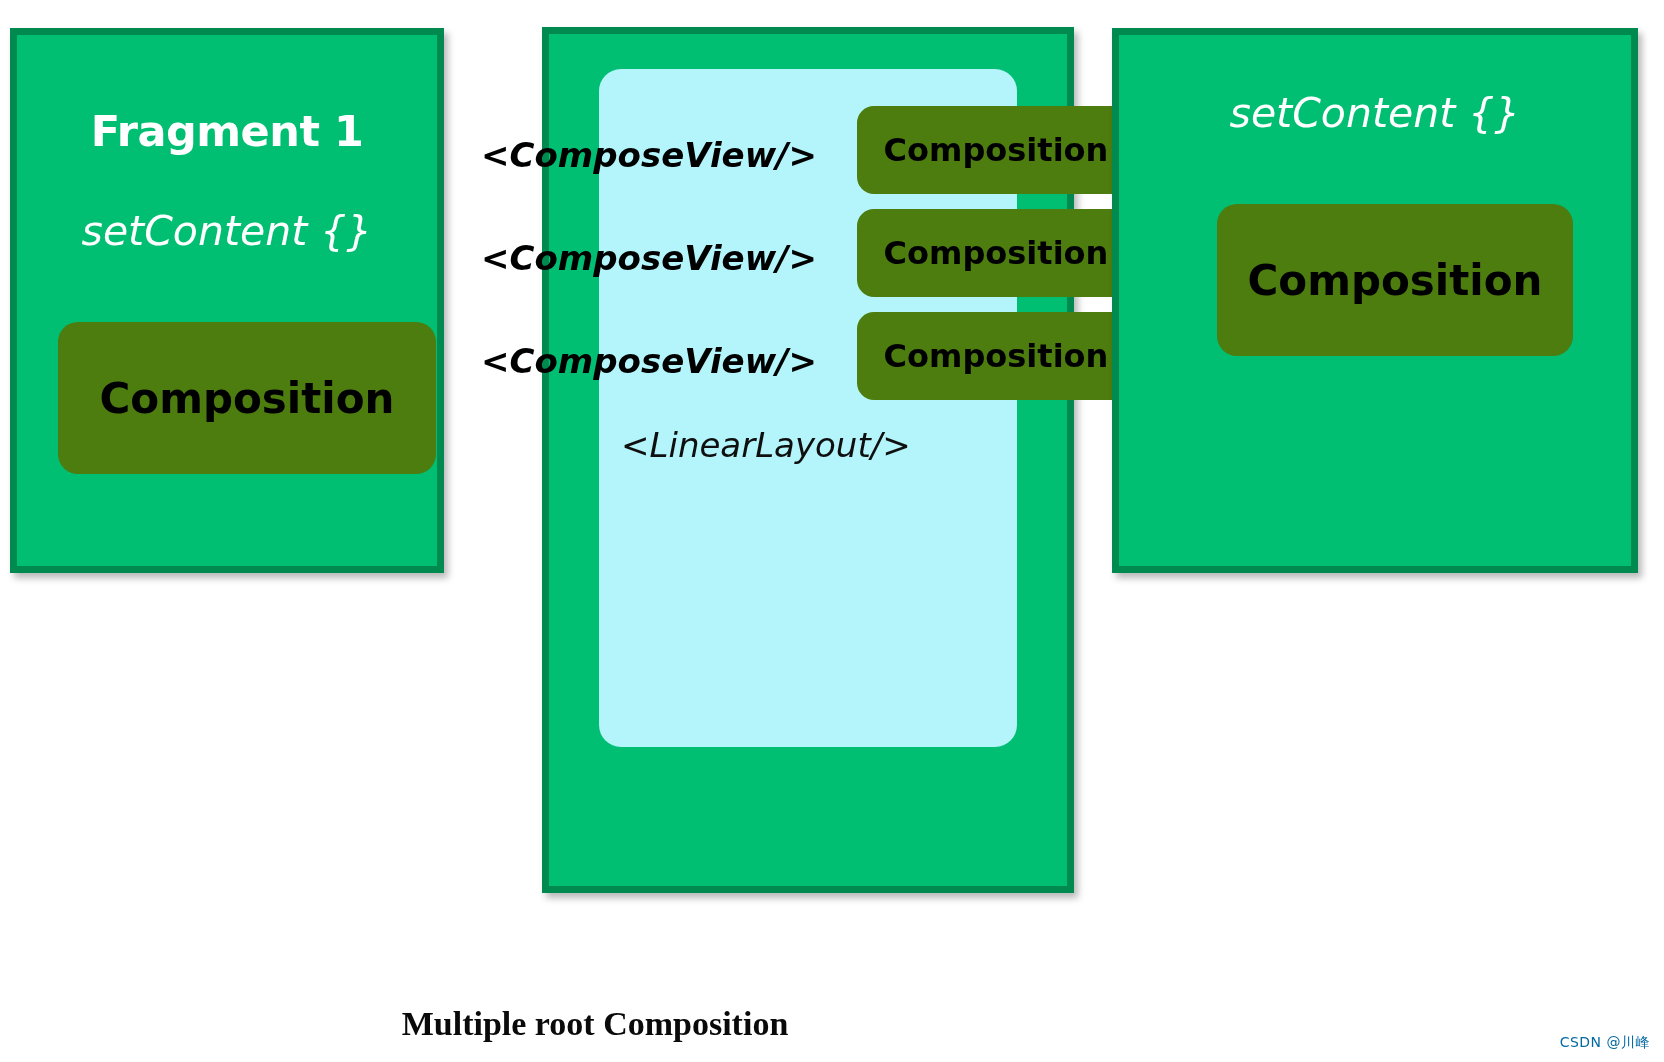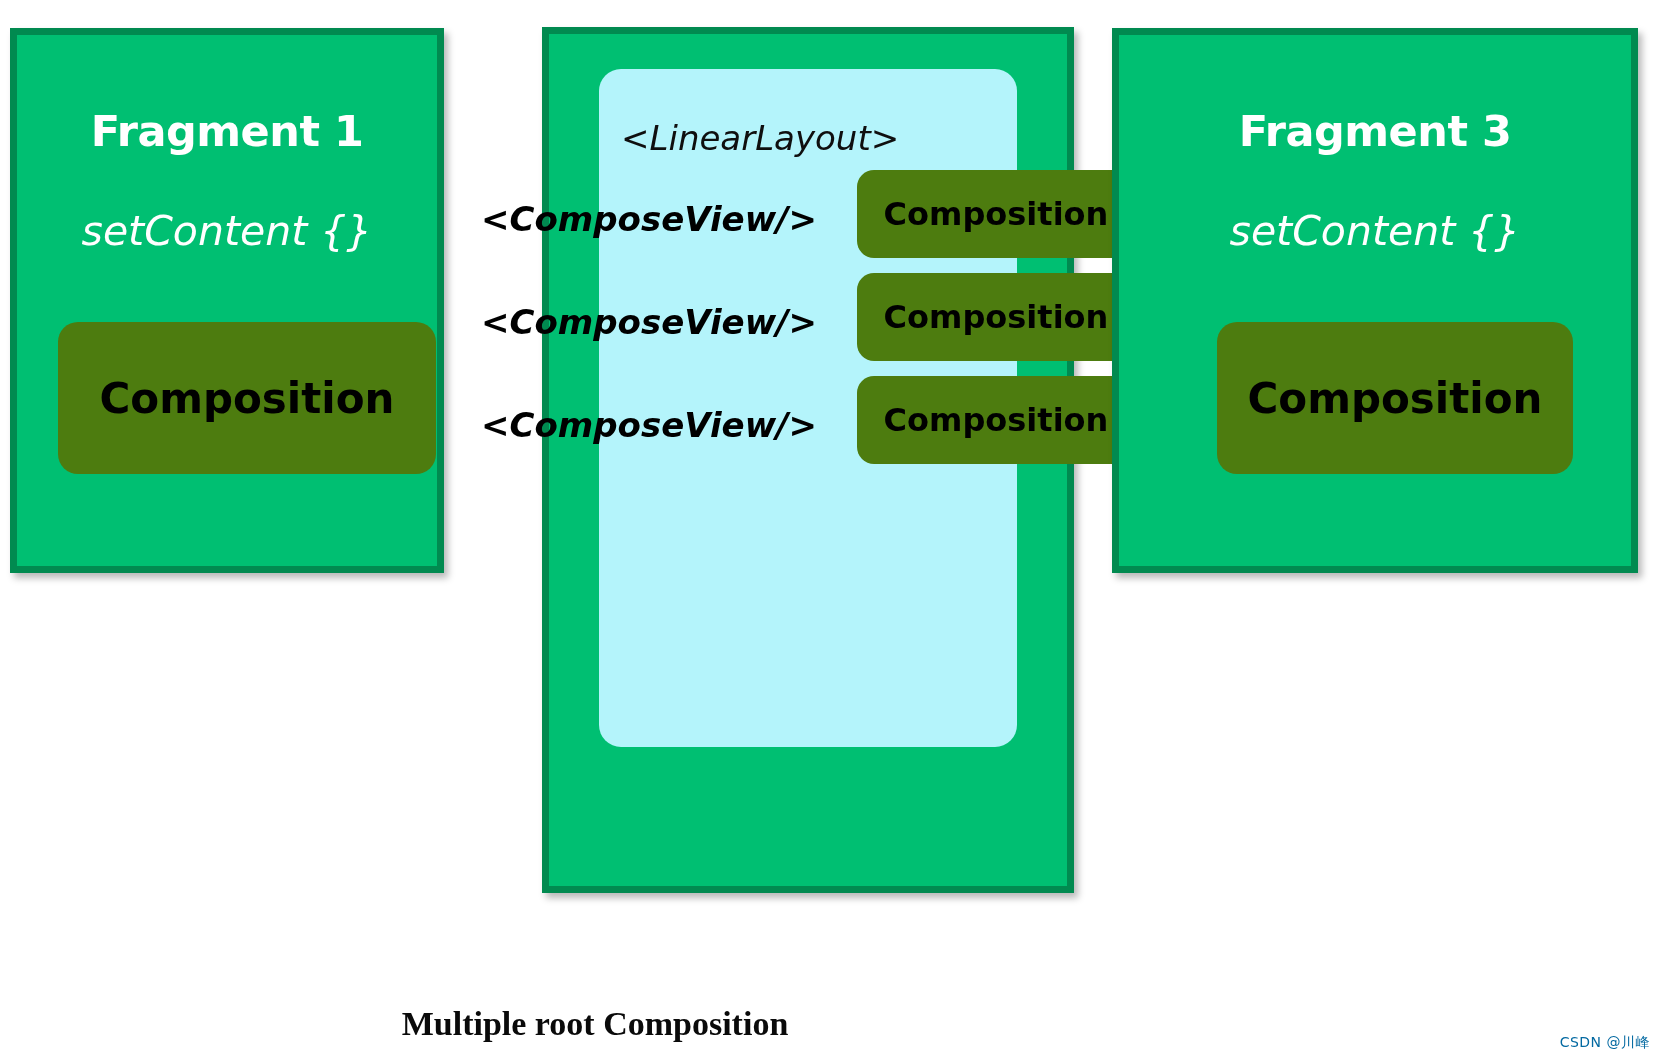--- a/index.html
+++ b/index.html
@@ -180,42 +180,41 @@
 
   <div class="fragment" id="fragment-1">
     <div class="fragment-title">Fragment 1</div>
     <div class="set-content">setContent {}</div>
     <div class="composition large">Composition</div>
   </div>
 
   <div class="fragment" id="fragment-2">
 
     <div class="linear-layout">
-      <div class="ll-tag open">&lt;LinearLayout&gt;</div>
 
       <div class="cv-block">
         <div class="cv-tag">&lt;ComposeView/&gt;</div>
         <div class="composition small">Composition</div>
       </div>
 
       <div class="cv-block">
         <div class="cv-tag">&lt;ComposeView/&gt;</div>
         <div class="composition small">Composition</div>
       </div>
 
       <div class="cv-block">
         <div class="cv-tag">&lt;ComposeView/&gt;</div>
         <div class="composition small">Composition</div>
       </div>
 
+      <div class="ll-tag close">&lt;LinearLayout/&gt;</div>
     </div>
   </div>
 
   <div class="fragment" id="fragment-3">
-    <div class="fragment-title">Fragment 3</div>
     <div class="set-content">setContent {}</div>
     <div class="composition large">Composition</div>
   </div>
 
   <div id="caption">Multiple root Composition</div>
 
   <div id="watermark">CSDN @川峰</div>
 
 </div>
 

